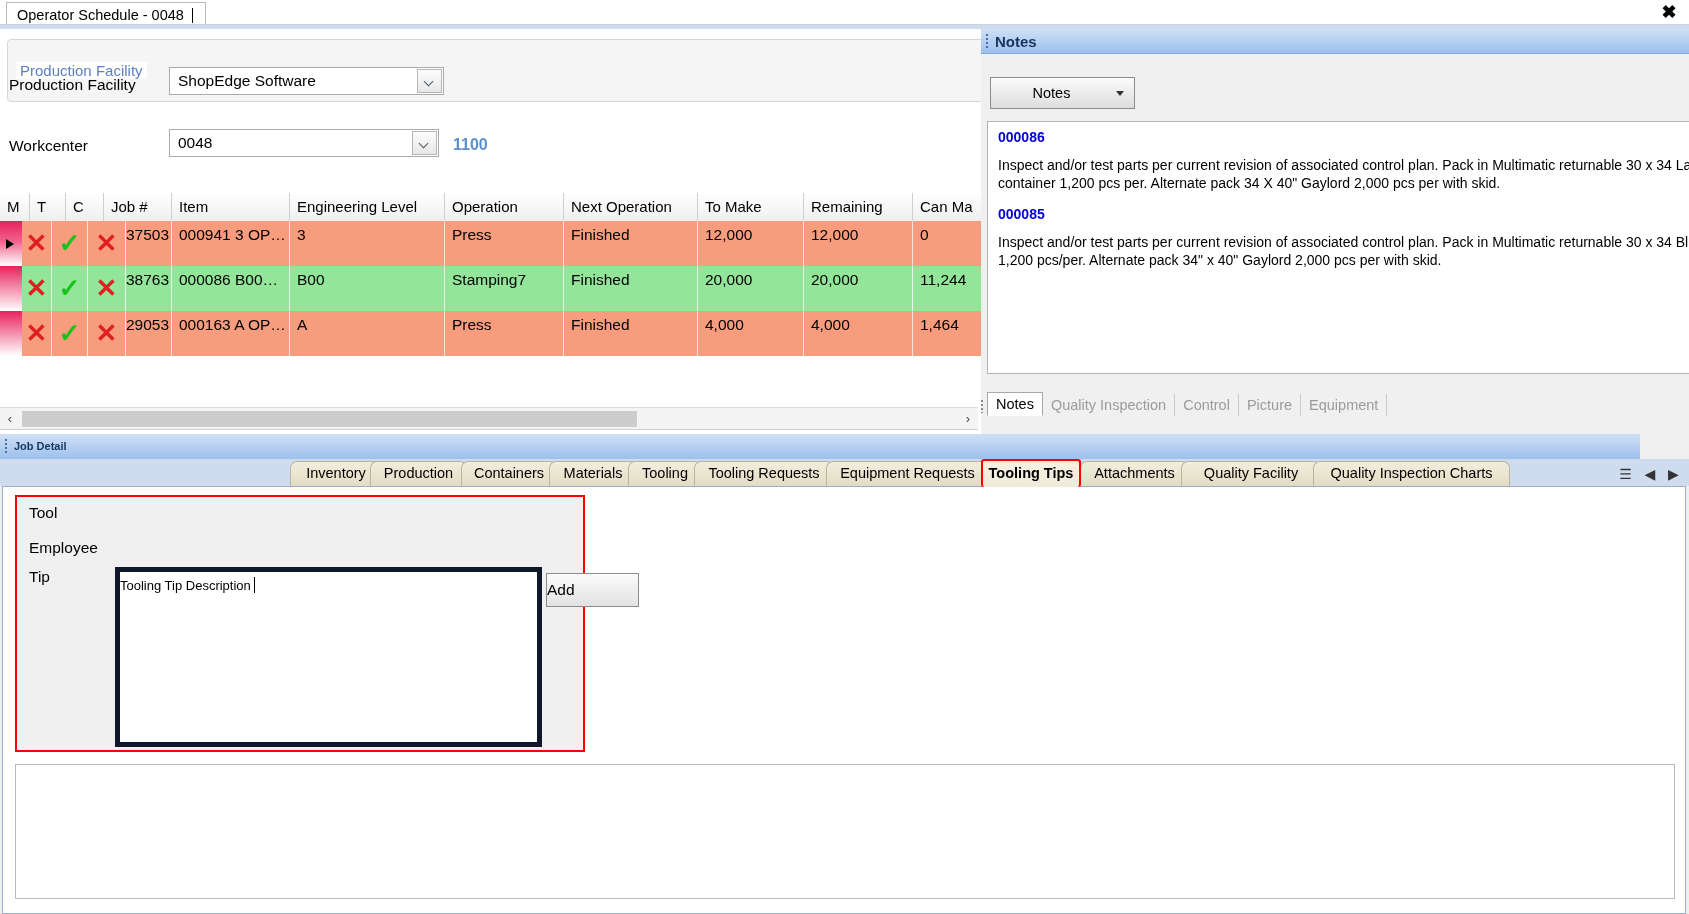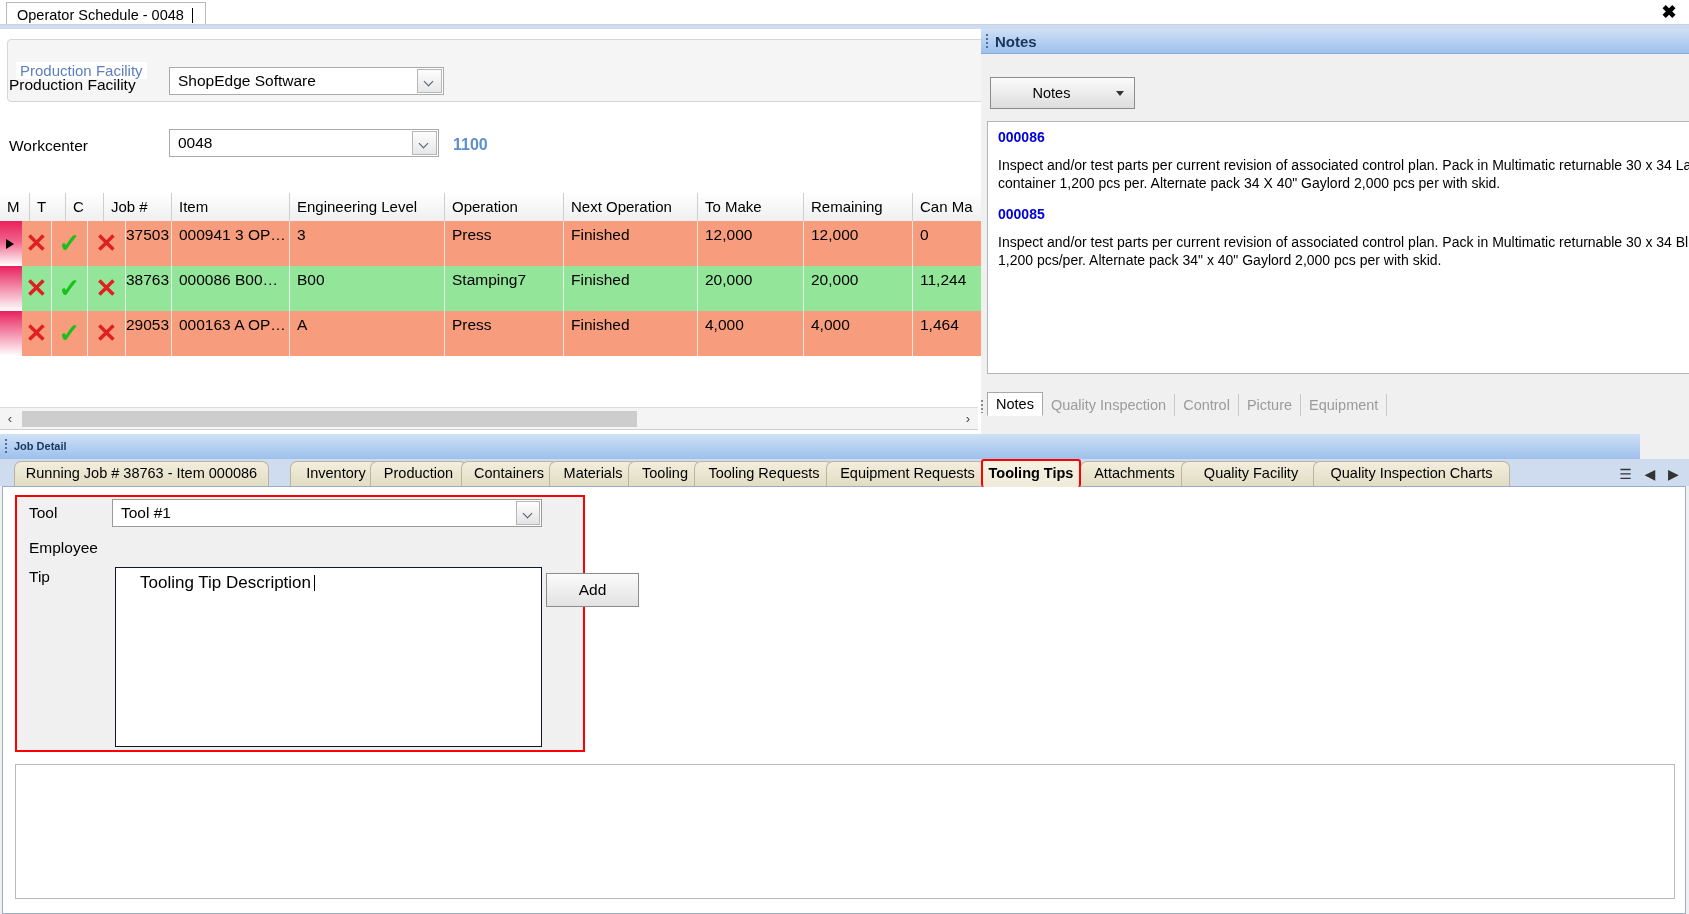--- a/index.html
+++ b/index.html
@@ -178,27 +178,27 @@
     position:absolute;left:12px;top:8px;width:570px;height:257px;
     border:2px solid #ff0000;background:#f0f0f0;box-sizing:border-box;
   }
   .flbl{position:absolute;font-size:15.5px;color:#000;}
   .fcombo{position:absolute;background:#fff;border:1px solid #9a9a9a;box-sizing:border-box;}
   .fcombo .val{position:absolute;left:8px;top:50%;transform:translateY(-50%);font-size:15.5px;}
   .fcombo .arrowbox{position:absolute;right:1px;top:1px;bottom:1px;width:24px;
      background:linear-gradient(#fdfdfd,#e4e4e4);border:1px solid #b6b6b6;box-sizing:border-box;
      display:flex;align-items:center;justify-content:center;}
   .tiparea{
-    position:absolute;background:#fff;border:1px solid #0f172a;box-sizing:border-box;
-    font-size:17px;padding:5px 24px;overflow:hidden;
+    position:absolute;background:#fff;border:5px solid #0f172a;box-sizing:border-box;
+    font-size:13px;padding:5px 0;overflow:hidden;
   }
   .tipcaret{display:inline-block;width:1px;height:16px;background:#000;vertical-align:-3px;margin-left:3px;}
   .addbtn{
     position:absolute;border:1px solid #8c8c8c;background:linear-gradient(#fbfbfb,#e2e2e2);
-    font-size:15.5px;text-align:center;box-sizing:border-box;cursor:pointer;
+    font-size:15.5px;box-sizing:border-box;cursor:pointer;
   }
   .lowerpanel{position:absolute;left:12px;top:277px;width:1660px;height:135px;
      background:#ffffff;border:1px solid #b9b9b9;box-sizing:border-box;}
 </style>
 </head>
 <body>
 
 <div class="root">
 
   <div class="winbar">
@@ -331,21 +331,20 @@
     </div>
   </div>
 
   <div class="jobdetail">
     <div class="jdhdr">
       <span class="grip"></span>
       <span class="ttl">Job Detail</span>
     </div>
 
     <div class="tabstrip">
-      <div class="tab" style="left:14px;width:255px;">Running Job # 38763 - Item 000086</div>
       <div class="tab" style="left:290px;width:92px;">Inventory</div>
       <div class="tab" style="left:370px;width:97px;">Production</div>
       <div class="tab" style="left:461px;width:96px;">Containers</div>
       <div class="tab" style="left:549px;width:88px;">Materials</div>
       <div class="tab" style="left:628px;width:74px;">Tooling</div>
       <div class="tab" style="left:694px;width:140px;">Tooling Requests</div>
       <div class="tab" style="left:826px;width:163px;">Equipment Requests</div>
       <div class="tab active" style="left:981px;width:100px;">Tooling Tips</div>
       <div class="tab" style="left:1080px;width:109px;">Attachments</div>
       <div class="tab" style="left:1181px;width:140px;">Quality Facility</div>
@@ -354,26 +353,20 @@
         <span>☰</span>
         <span>◀</span>
         <span>▶</span>
       </div>
     </div>
 
     <div class="tabcontent">
       <div class="redbox"></div>
 
       <div class="flbl" style="left:26px;top:17px;">Tool</div>
-      <div class="fcombo" style="left:109px;top:12px;width:430px;height:28px;">
-        <span class="val">Tool #1</span>
-        <span class="arrowbox">
-            <span class="chev"></span>
-          </span>
-      </div>
 
       <div class="flbl" style="left:26px;top:52px;">Employee</div>
 
       <div class="flbl" style="left:26px;top:81px;">Tip</div>
       <div class="tiparea" style="left:112px;top:80px;width:427px;height:180px;">
         <span>Tooling Tip Description</span><span class="tipcaret"></span>
       </div>
 
       <div class="addbtn" style="left:543px;top:86px;width:93px;height:34px;line-height:32px;">Add</div>
 

